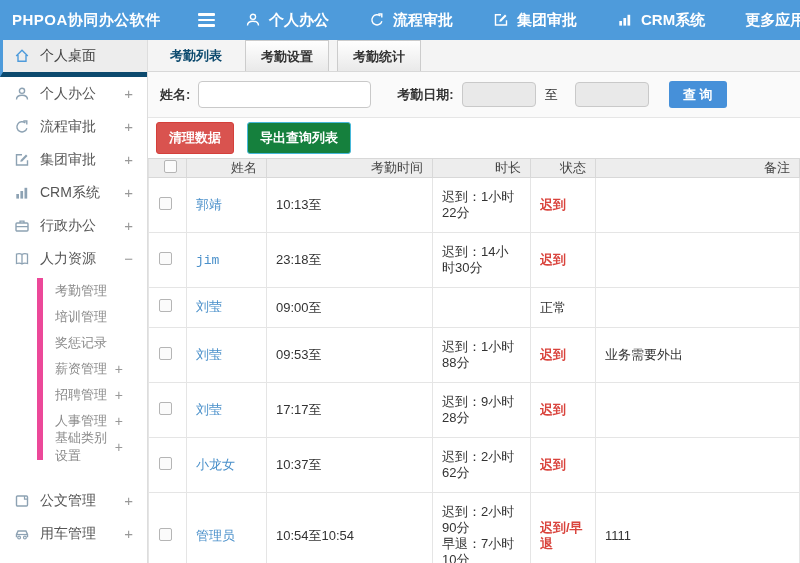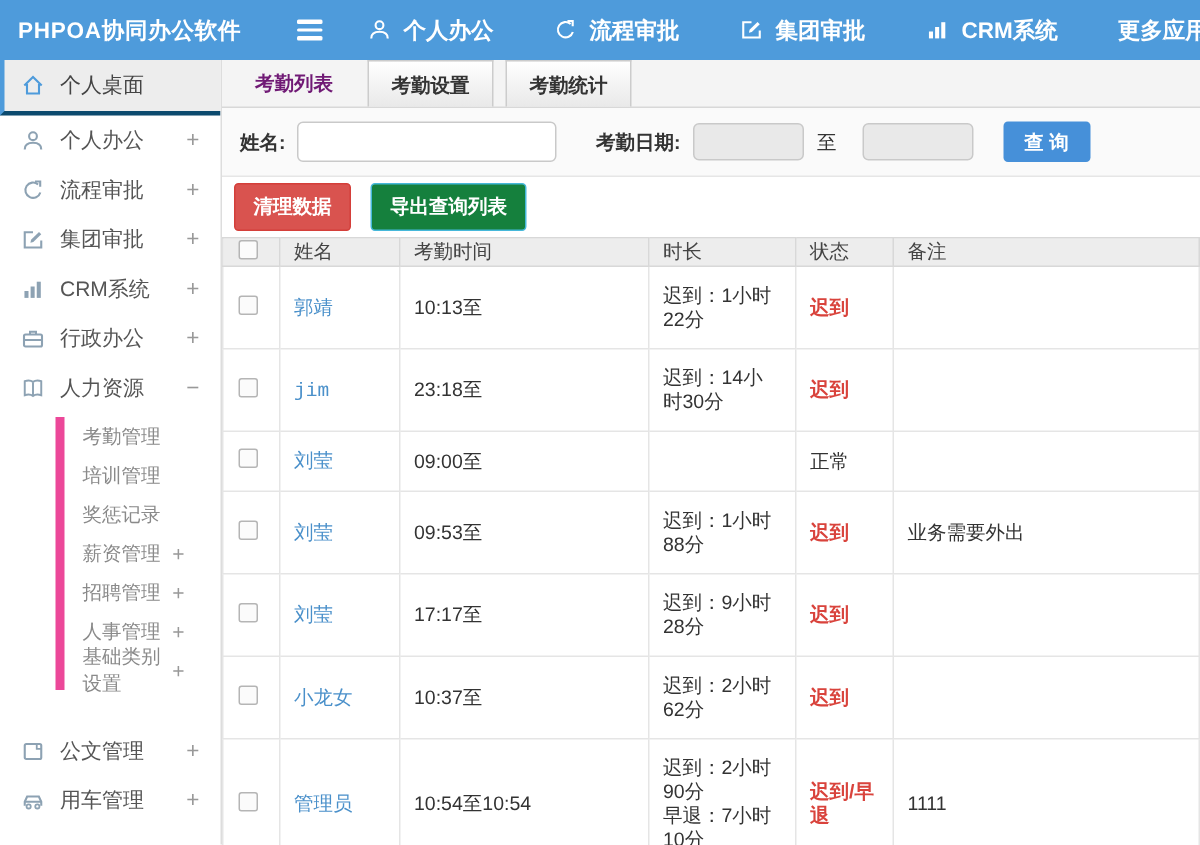--- a/index.html
+++ b/index.html
@@ -18,36 +18,36 @@
   .nav-ic:empty { display:none; }
 
   
   .sidebar { position:absolute; top:40px; left:0; width:148px; height:523px;
              background:#fff; border-right:1px solid #ddd; overflow:hidden; }
   .sitem { height:33px; display:flex; align-items:center; gap:10px; padding:0 14px;
            font-size:14px; color:#555; cursor:pointer; }
   .sitem .ic { display:inline-flex; width:16px; height:16px; color:#8da2b3; }
   .sitem .plus { margin-left:auto; color:#999; font-size:15px; }
   .sitem.active { height:37px; background:#ededed; border-left:3px solid #4e9bdb;
-                  border-bottom:3px solid #0c4a6e; padding-left:11px; color:#444; }
+                  border-bottom:5px solid #0c4a6e; padding-left:11px; color:#444; }
   .sitem.active .ic { color:#4e9bdb; }
   .submenu { margin:3px 0 24px 37px; border-left:6px solid #ec4899; }
   .subitem { height:26px; display:flex; align-items:center; padding:0 24px 0 12px;
              font-size:13px; color:#8a8a8a; cursor:pointer; }
   .subitem .plus { margin-left:auto; color:#999; font-size:14px; }
 
   
   .main { position:absolute; top:40px; left:148px; width:652px; height:523px; background:#fff; }
 
   .tabstrip { height:32px; background:#f4f4f4; border-bottom:1px solid #d8d8d8;
               display:flex; align-items:stretch; padding-left:7px; }
   .tab { padding:0 15px; line-height:31px; font-size:13px; font-weight:bold; color:#333;
          background:linear-gradient(#ffffff,#e9e9e9); border:1px solid #ccc; border-bottom:none;
          margin-right:8px; cursor:pointer; white-space:nowrap; }
-  .tab.active { background:transparent; border:none; color:#701a75; }
+  .tab.active { background:transparent; border:none; color:#0c4a6e; }
 
   .filter { height:46px; background:#fafafa; border-bottom:1px solid #e6e6e6;
             display:flex; align-items:center; padding-left:12px; font-size:13px; color:#333; }
   .filter label { font-weight:bold; white-space:nowrap; }
   .inp-name { width:173px; height:27px; margin-left:8px; border:1px solid #c9c9c9;
               border-radius:4px; background:#fff; font-size:13px; padding:0 6px; }
   .lbl-date { margin-left:26px; }
   .inp-date { width:74px; height:25px; margin-left:8px; border:1px solid #c9c9c9;
               border-radius:4px; background:#e9e9e9; font-size:13px; padding:0 5px; }
   .to { margin:0 9px; white-space:nowrap; }
@@ -56,21 +56,21 @@
 
   .toolbar { height:40px; background:#fff; display:flex; align-items:center; padding-left:8px; gap:13px; }
   .btn { color:#fff; font-size:13px; font-weight:bold; border-radius:3px; padding:6px 12px;
          border:1px solid transparent; cursor:pointer; white-space:nowrap; }
   .btn-red  { background:#d9534f; border-color:#d43f3a; }
   .btn-cyan { background:#15803d; border-color:#46b8da; }
 
   
   table { width:652px; border-collapse:collapse; table-layout:fixed; font-size:13px; color:#333; }
   thead th { height:15px; background:#ededed; border:1px solid #d8d8d8; border-left-color:#e0e0e0;
-             font-weight:normal; color:#444; text-align:left; padding:0 9px; }
+             font-weight:normal; color:#444; text-align:right; padding:0 9px; }
   tbody td { border:1px solid #e5e5e5; padding:11px 9px; vertical-align:middle; line-height:16px; }
   td.dur { white-space:pre-line; }
   a.nlink { color:#4a90ca; text-decoration:none; cursor:pointer;font-family:Liberation Mono, monospace; }
   .st-red { color:#d9433c; font-weight:bold; }
   .st-normal { color:#333; }
   .cb { width:13px; height:13px; border:1px solid #b5b5b5; border-radius:2px; background:#fbfbfb;
         display:inline-block; cursor:pointer; }
   th .cb, td .cb { margin-left:1px; }
 </style>
 </head>

